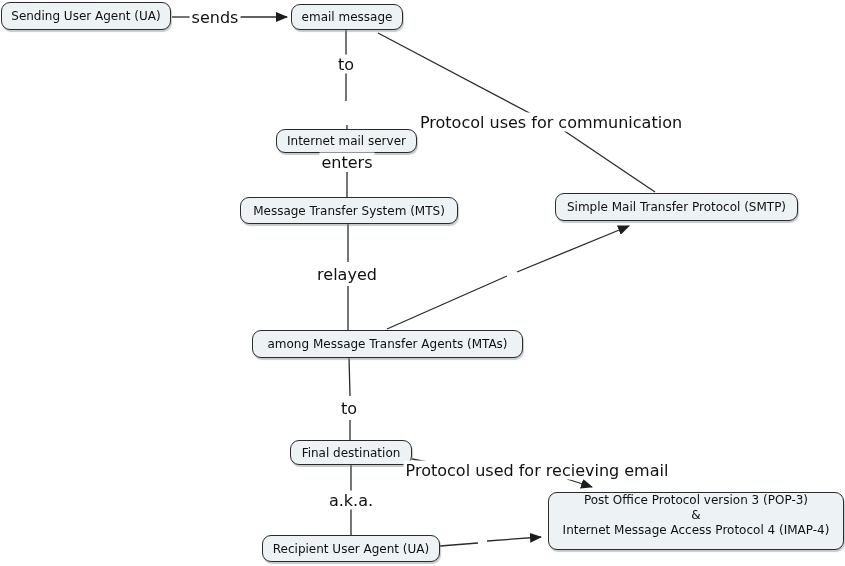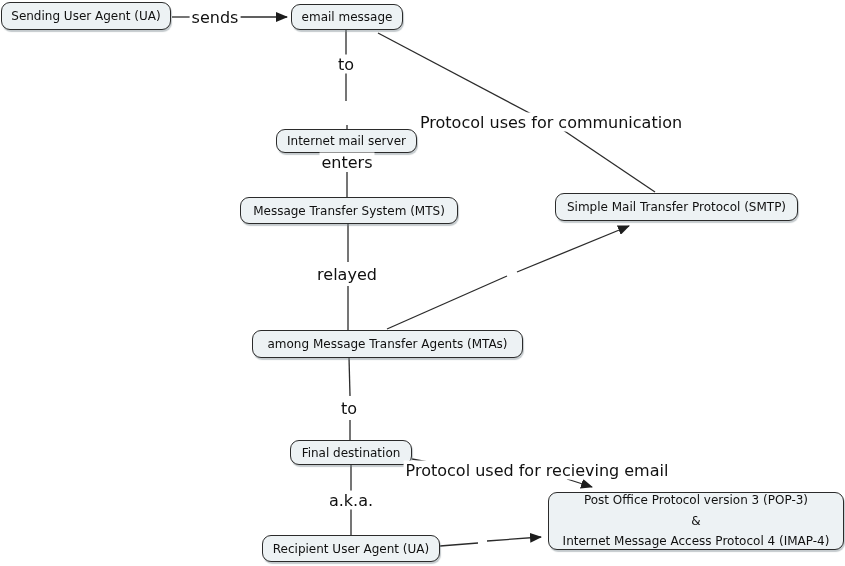--- a/index.html
+++ b/index.html
@@ -31,21 +31,21 @@
     box-shadow:1px 2px 1px rgba(125,138,145,0.45);
     font-size:12px;
     color:#101010;
     white-space:nowrap;
     text-align:center;
     box-sizing:border-box;
     z-index:2;
   }
   .node.multiline{
     flex-direction:column;
-    justify-content:space-between;
+    justify-content:flex-start;
     line-height:15px;
   }
   .link-label{
     position:absolute;
     transform:translate(-50%,-50%);
     background:#ffffff;
     padding:0 2px;
     font-size:16px;
     color:#101010;
     white-space:nowrap;

